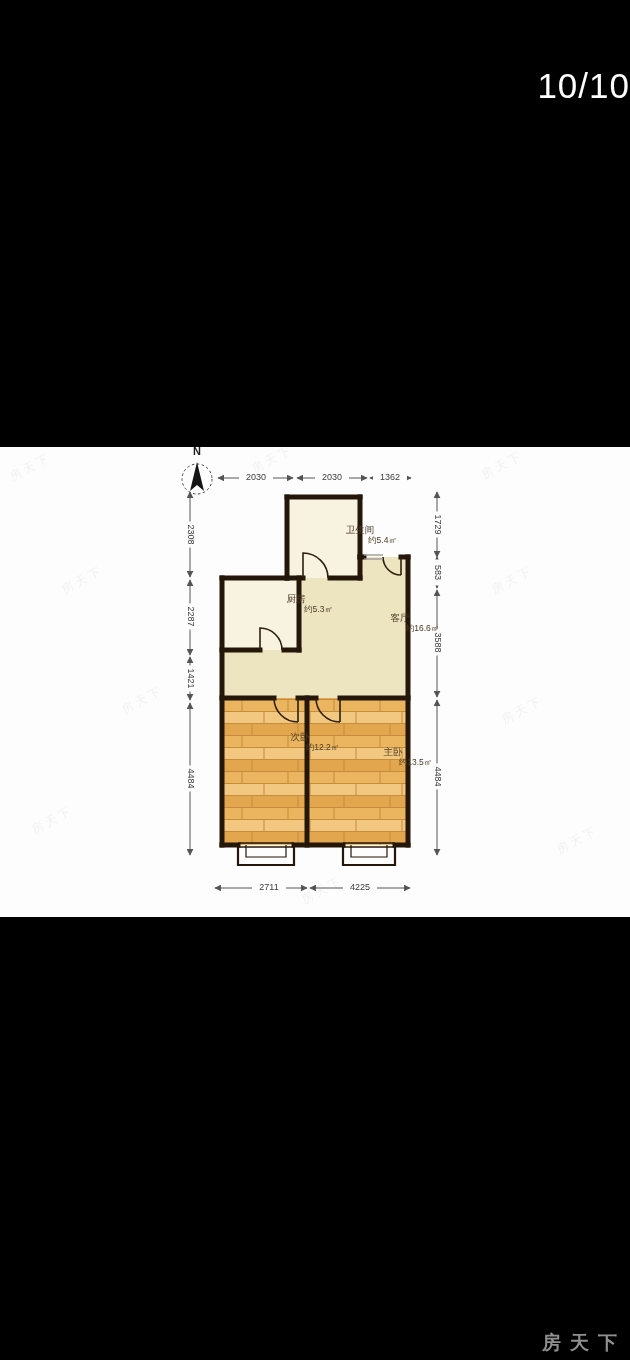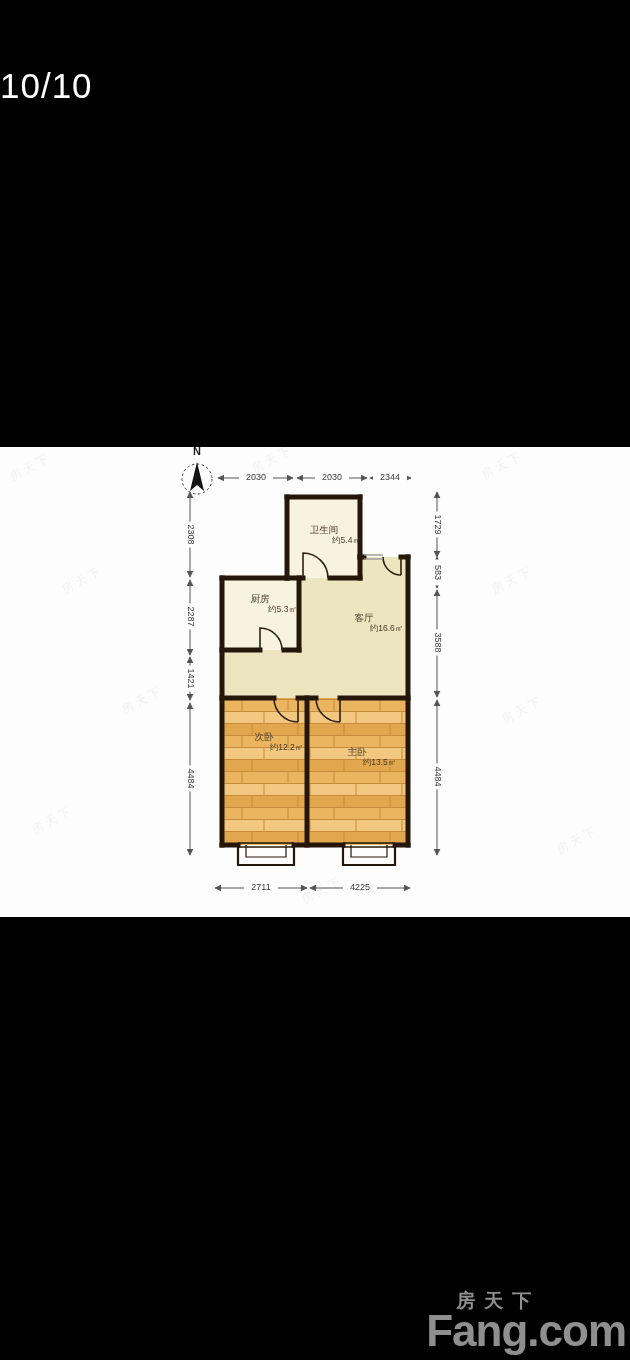--- a/index.html
+++ b/index.html
@@ -5,21 +5,21 @@
   html,body{margin:0;padding:0;}
   body{
     width:630px;height:1360px;
     background:#000;
     position:relative;
     overflow:hidden;
     font-family:"Liberation Sans", sans-serif;
   }
   .counter{
     position:absolute;top:66px;left:0;width:630px;
-    text-align:left;color:#fff;font-size:35px;font-weight:400;
+    text-align:right;color:#fff;font-size:35px;font-weight:400;
     letter-spacing:1px;
   }
   .photo-area{
     position:absolute;top:447px;left:0;width:630px;height:470px;
     background:#fdfdfd;
   }
   .photo-area svg{position:absolute;top:0;left:0;}
   .wm{
     position:absolute;
     font-size:12px;letter-spacing:3px;color:rgba(40,40,40,0.06);
@@ -31,21 +31,21 @@
   }
   .dimh{width:34px;}
   .dimv{width:26px;transform:rotate(90deg);}
   .north-label{
     position:absolute;left:190px;top:-2px;width:14px;
     text-align:center;font-size:11px;font-weight:600;color:#1d1d1d;
     background:transparent;
   }
   .room-label{
     position:absolute;width:80px;text-align:center;
-    color:#4b3b26;line-height:1.2;
+    color:#4b3b26;line-height:1.2;padding-left:36px;
   }
   .room-label .rname{font-size:9.5px;}
   .room-label .rarea{font-size:8.5px;margin-left:45px;}
   .logo{
     position:absolute;right:4px;bottom:8px;color:#8f8f8f;
     text-align:left;
   }
   .logo-cn{
     display:block;margin-left:30px;margin-bottom:-4px;
     font-size:19px;font-weight:700;letter-spacing:9px;
@@ -171,33 +171,33 @@
       <line x1="437" y1="253" x2="437" y2="408" marker-start="url(#ar)" marker-end="url(#ar)"></line>
       <line x1="215" y1="441" x2="307" y2="441" marker-start="url(#ar)" marker-end="url(#ar)"></line>
       <line x1="310" y1="441" x2="410" y2="441" marker-start="url(#ar)" marker-end="url(#ar)"></line>
     </g>
   </svg>
 
   <div class="north-label">N</div>
 
   <div class="dimh" style="left:239px;top:25px">2030</div>
   <div class="dimh" style="left:315px;top:25px">2030</div>
-  <div class="dimh" style="left:373px;top:25px">2344</div>
+  <div class="dimh" style="left:373px;top:25px">1362</div>
 
   <div class="dimv" style="left:177px;top:82px">2308</div>
   <div class="dimv" style="left:177px;top:164px">2287</div>
   <div class="dimv" style="left:177px;top:226px">1421</div>
   <div class="dimv" style="left:177px;top:326px">4484</div>
 
   <div class="dimv" style="left:424px;top:72px">1729</div>
   <div class="dimv" style="left:424px;top:120px">583</div>
   <div class="dimv" style="left:424px;top:190px">3588</div>
   <div class="dimv" style="left:424px;top:324px">4484</div>
 
-  <div class="dimh" style="left:244px;top:435px">2711</div>
+  <div class="dimh" style="left:252px;top:435px">2711</div>
   <div class="dimh" style="left:343px;top:435px">4225</div>
 
   <div class="room-label" style="left:284px;top:77px">
     <div class="rname">卫生间</div>
     <div class="rarea">约5.4㎡</div>
   </div>
   <div class="room-label" style="left:220px;top:146px">
     <div class="rname">厨房</div>
     <div class="rarea">约5.3㎡</div>
   </div>
@@ -211,14 +211,13 @@
   </div>
   <div class="room-label" style="left:317px;top:299px">
     <div class="rname">主卧</div>
     <div class="rarea">约13.5㎡</div>
   </div>
 
 </div>
 
 <div class="logo">
   <span class="logo-cn">房天下</span>
-  <span class="logo-en">Fang.com</span>
 </div>
 
 </body></html>

